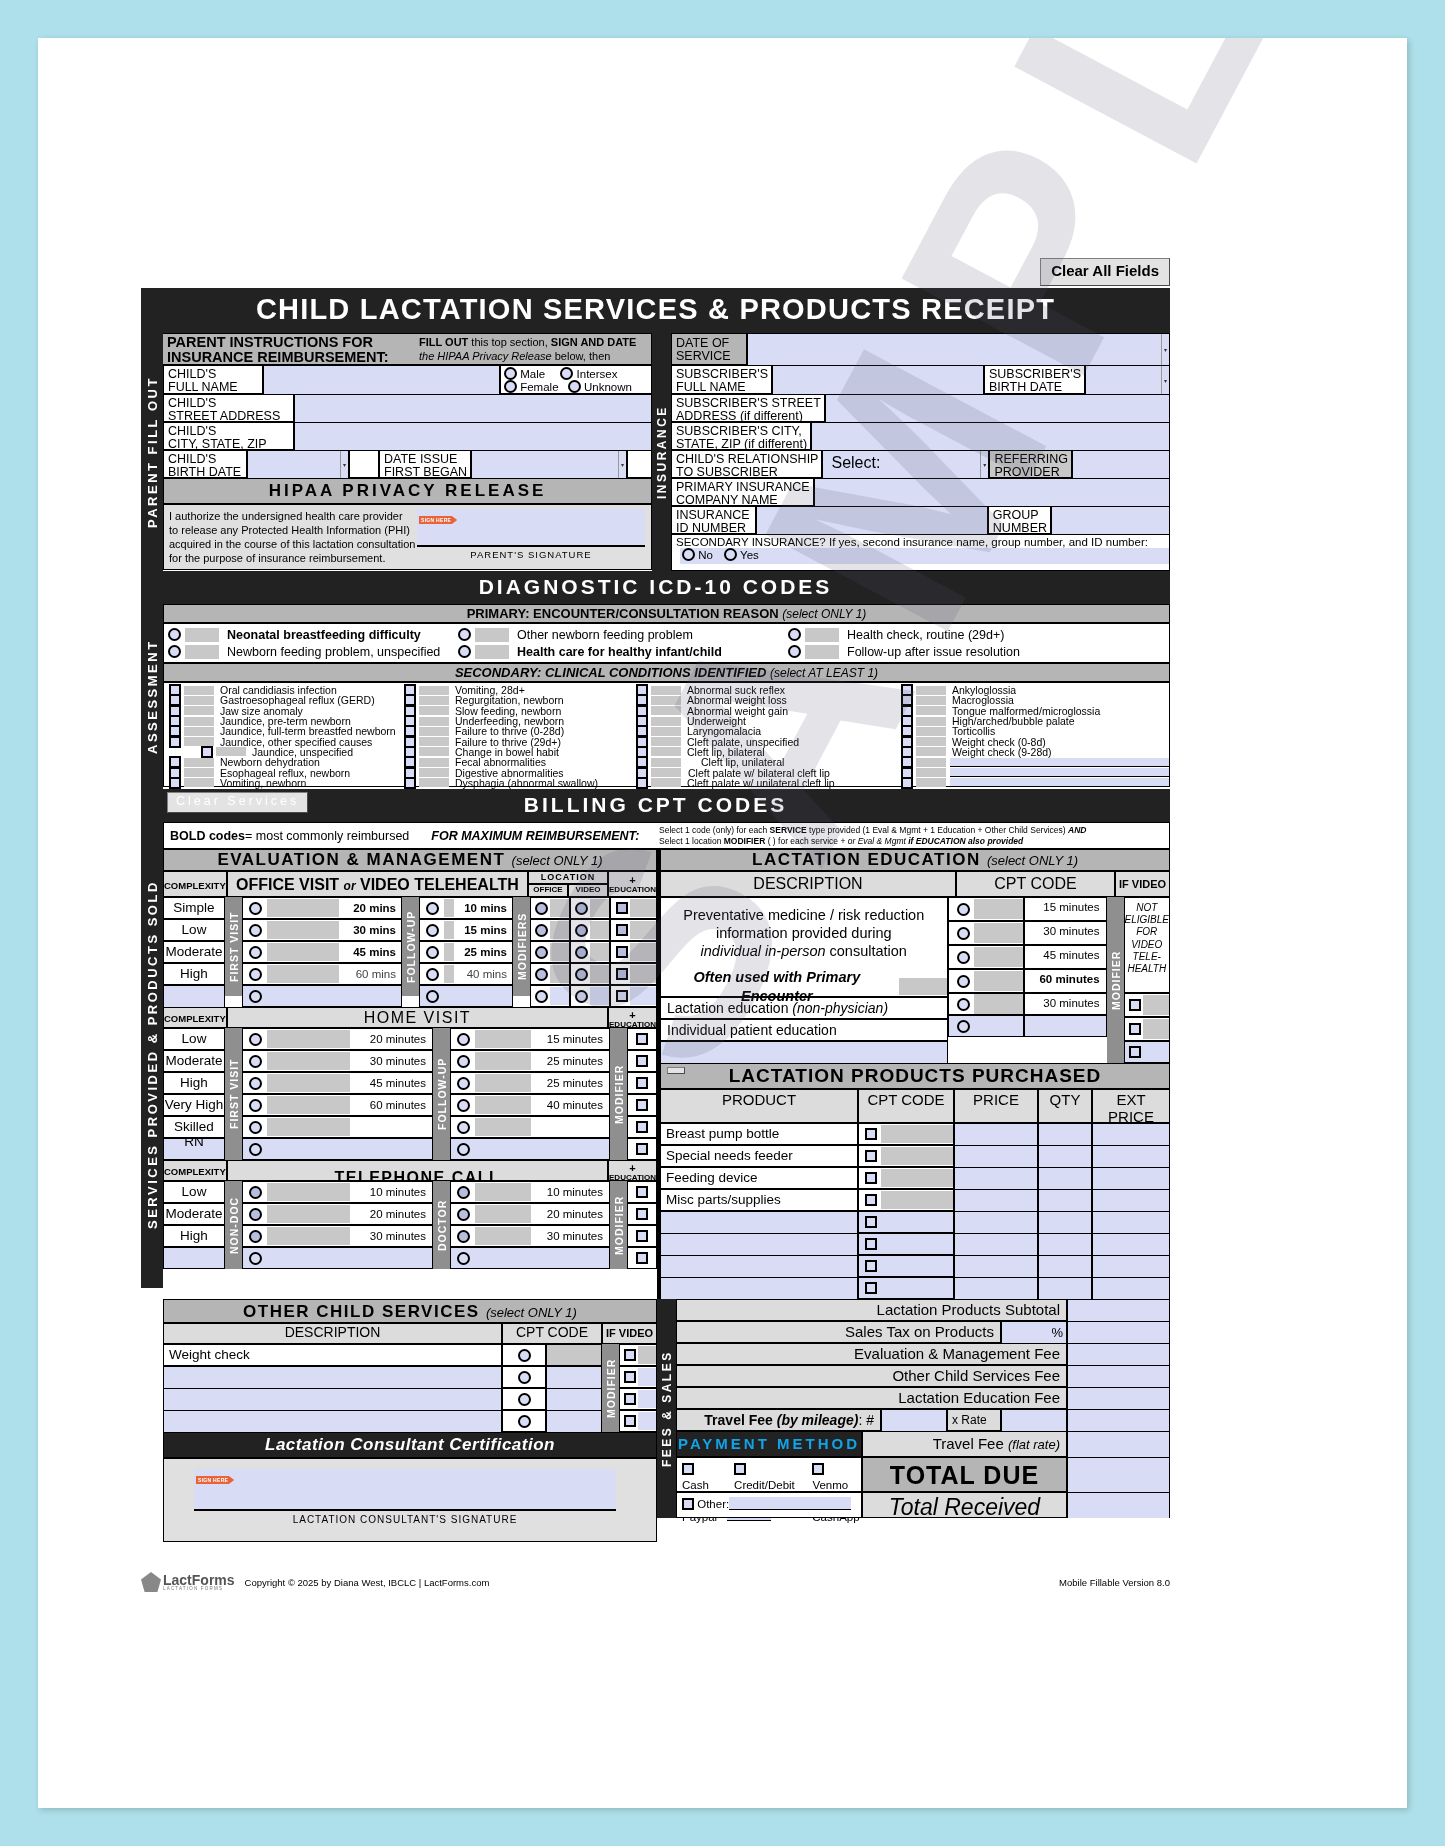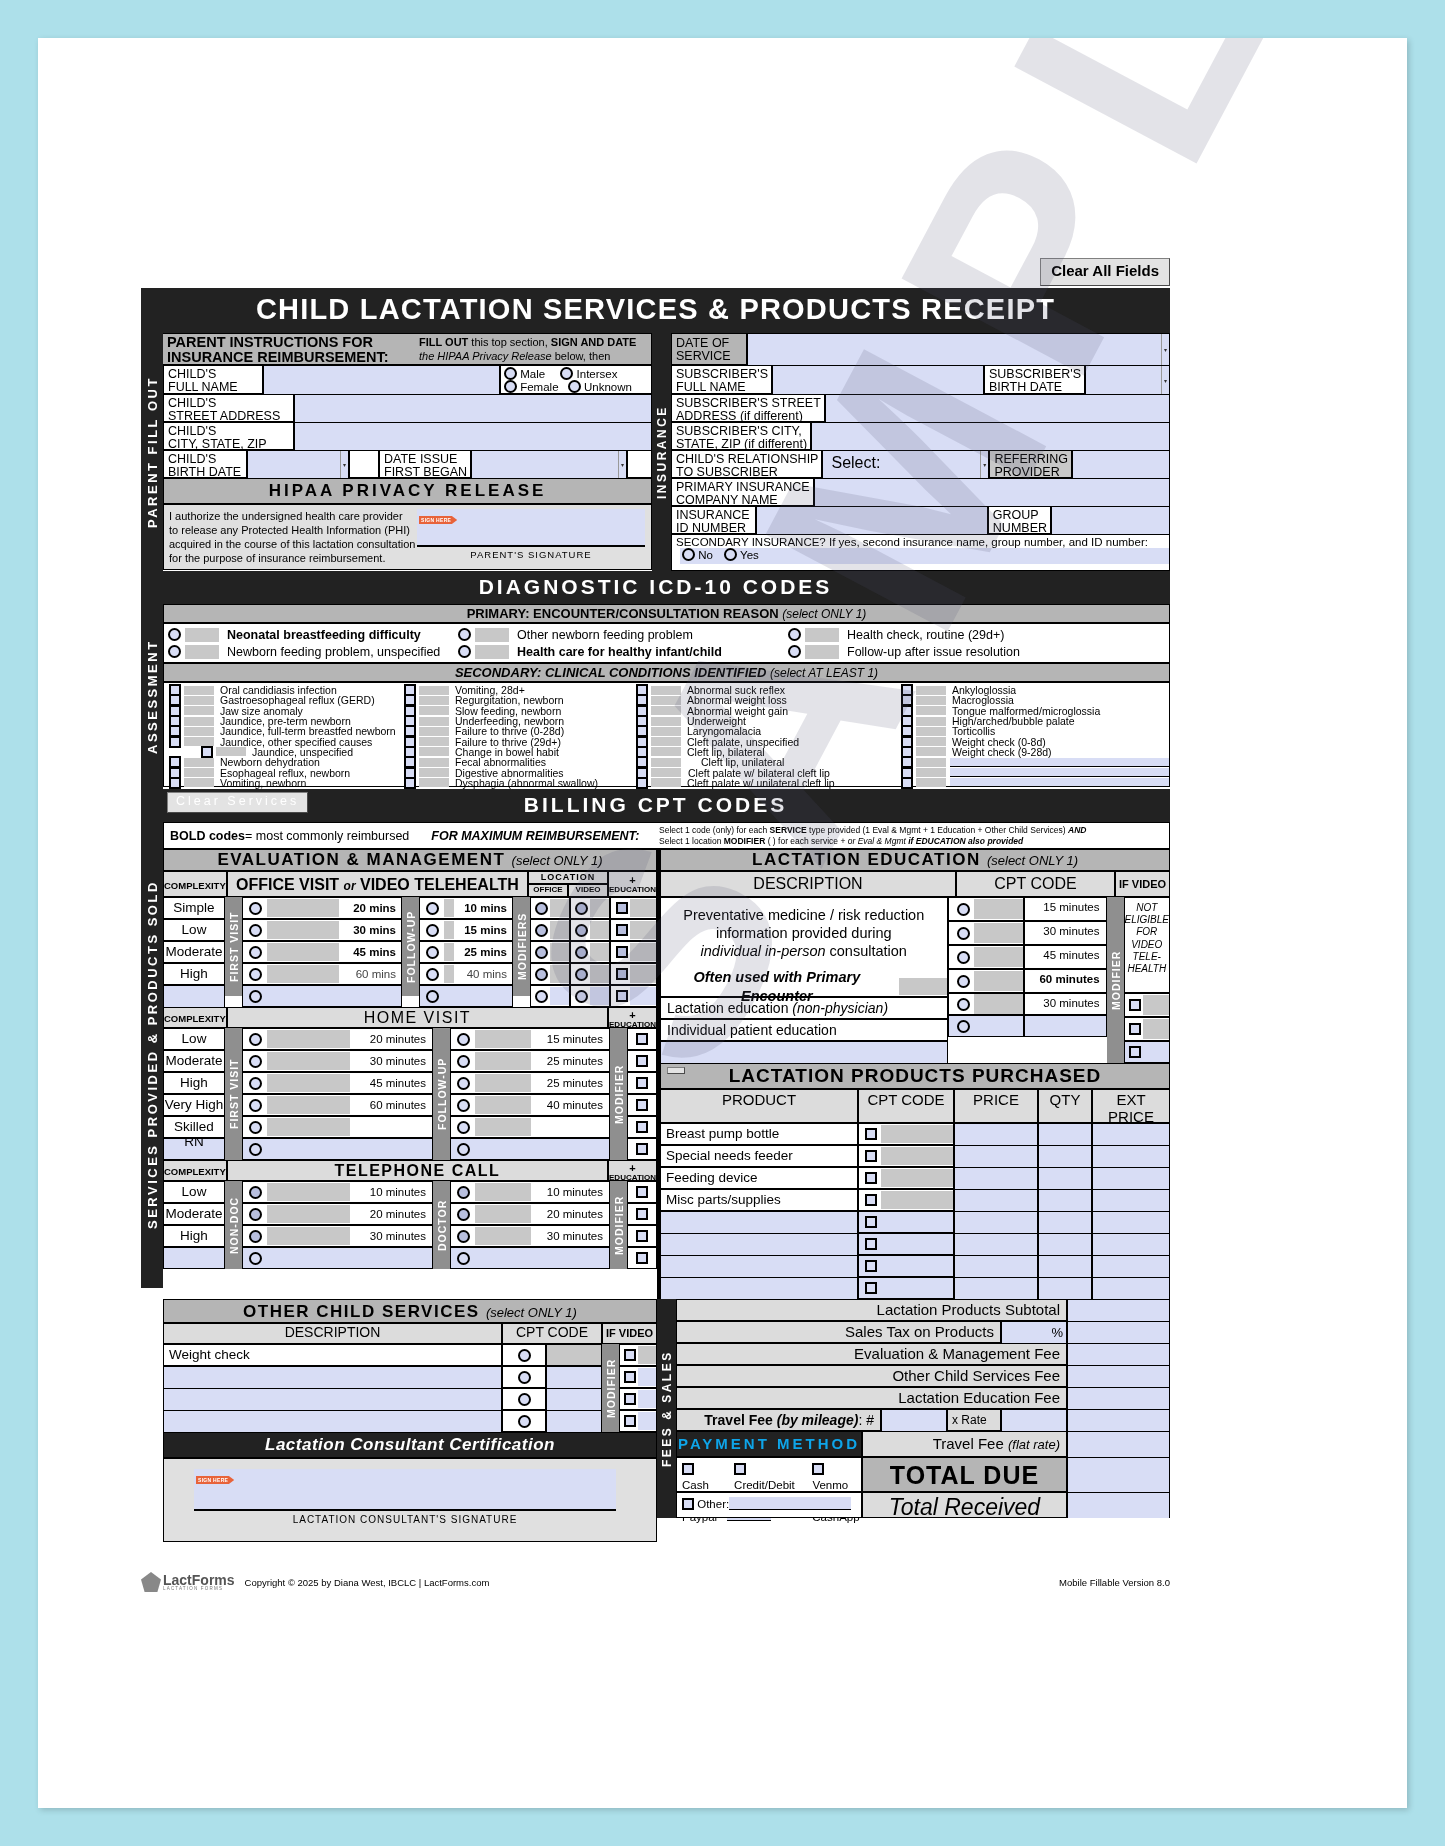--- a/index.html
+++ b/index.html
@@ -863,21 +863,21 @@
                     <span class="chk"></span>
                   </div>
                   <div class="cell row" style="height:22px;align-items:center;justify-content:center;background:#fff;">
                     <span class="chk"></span>
                   </div>
                 </div>
             </div>
 
             <div class="row" style="height:21px;">
               <div class="cell lgrey" style="flex:0 0 62px;text-align:center;font-size:9.5px;font-weight:bold;padding-top:5px;">COMPLEXITY</div>
-              <div class="cell lgrey" style="flex:1;text-align:center;font-weight:bold;font-size:16px;letter-spacing:1.5px;padding-top:1px;">TELEPHONE CALL</div>
+              <div class="cell lgrey" style="flex:1;text-align:center;font-weight:bold;font-size:16px;letter-spacing:1.5px;padding-top:8px;">TELEPHONE CALL</div>
               <div class="cell lgrey" style="flex:0 0 47px;text-align:center;font-size:8px;font-weight:bold;line-height:1.1;padding-top:1px;">
                 <div style="font-size:11px;">+</div>
                   <div>EDUCATION</div>
               </div>
             </div>
 
             <div class="row">
               <div style="flex:0 0 62px;" id="tc-complexity">
                   <div class="cell" style="height:22px;text-align:center;font-size:13.5px;padding-top:2px;background:#fff;">Low</div>
                   <div class="cell" style="height:22px;text-align:center;font-size:13.5px;padding-top:2px;background:#fff;">Moderate</div>

